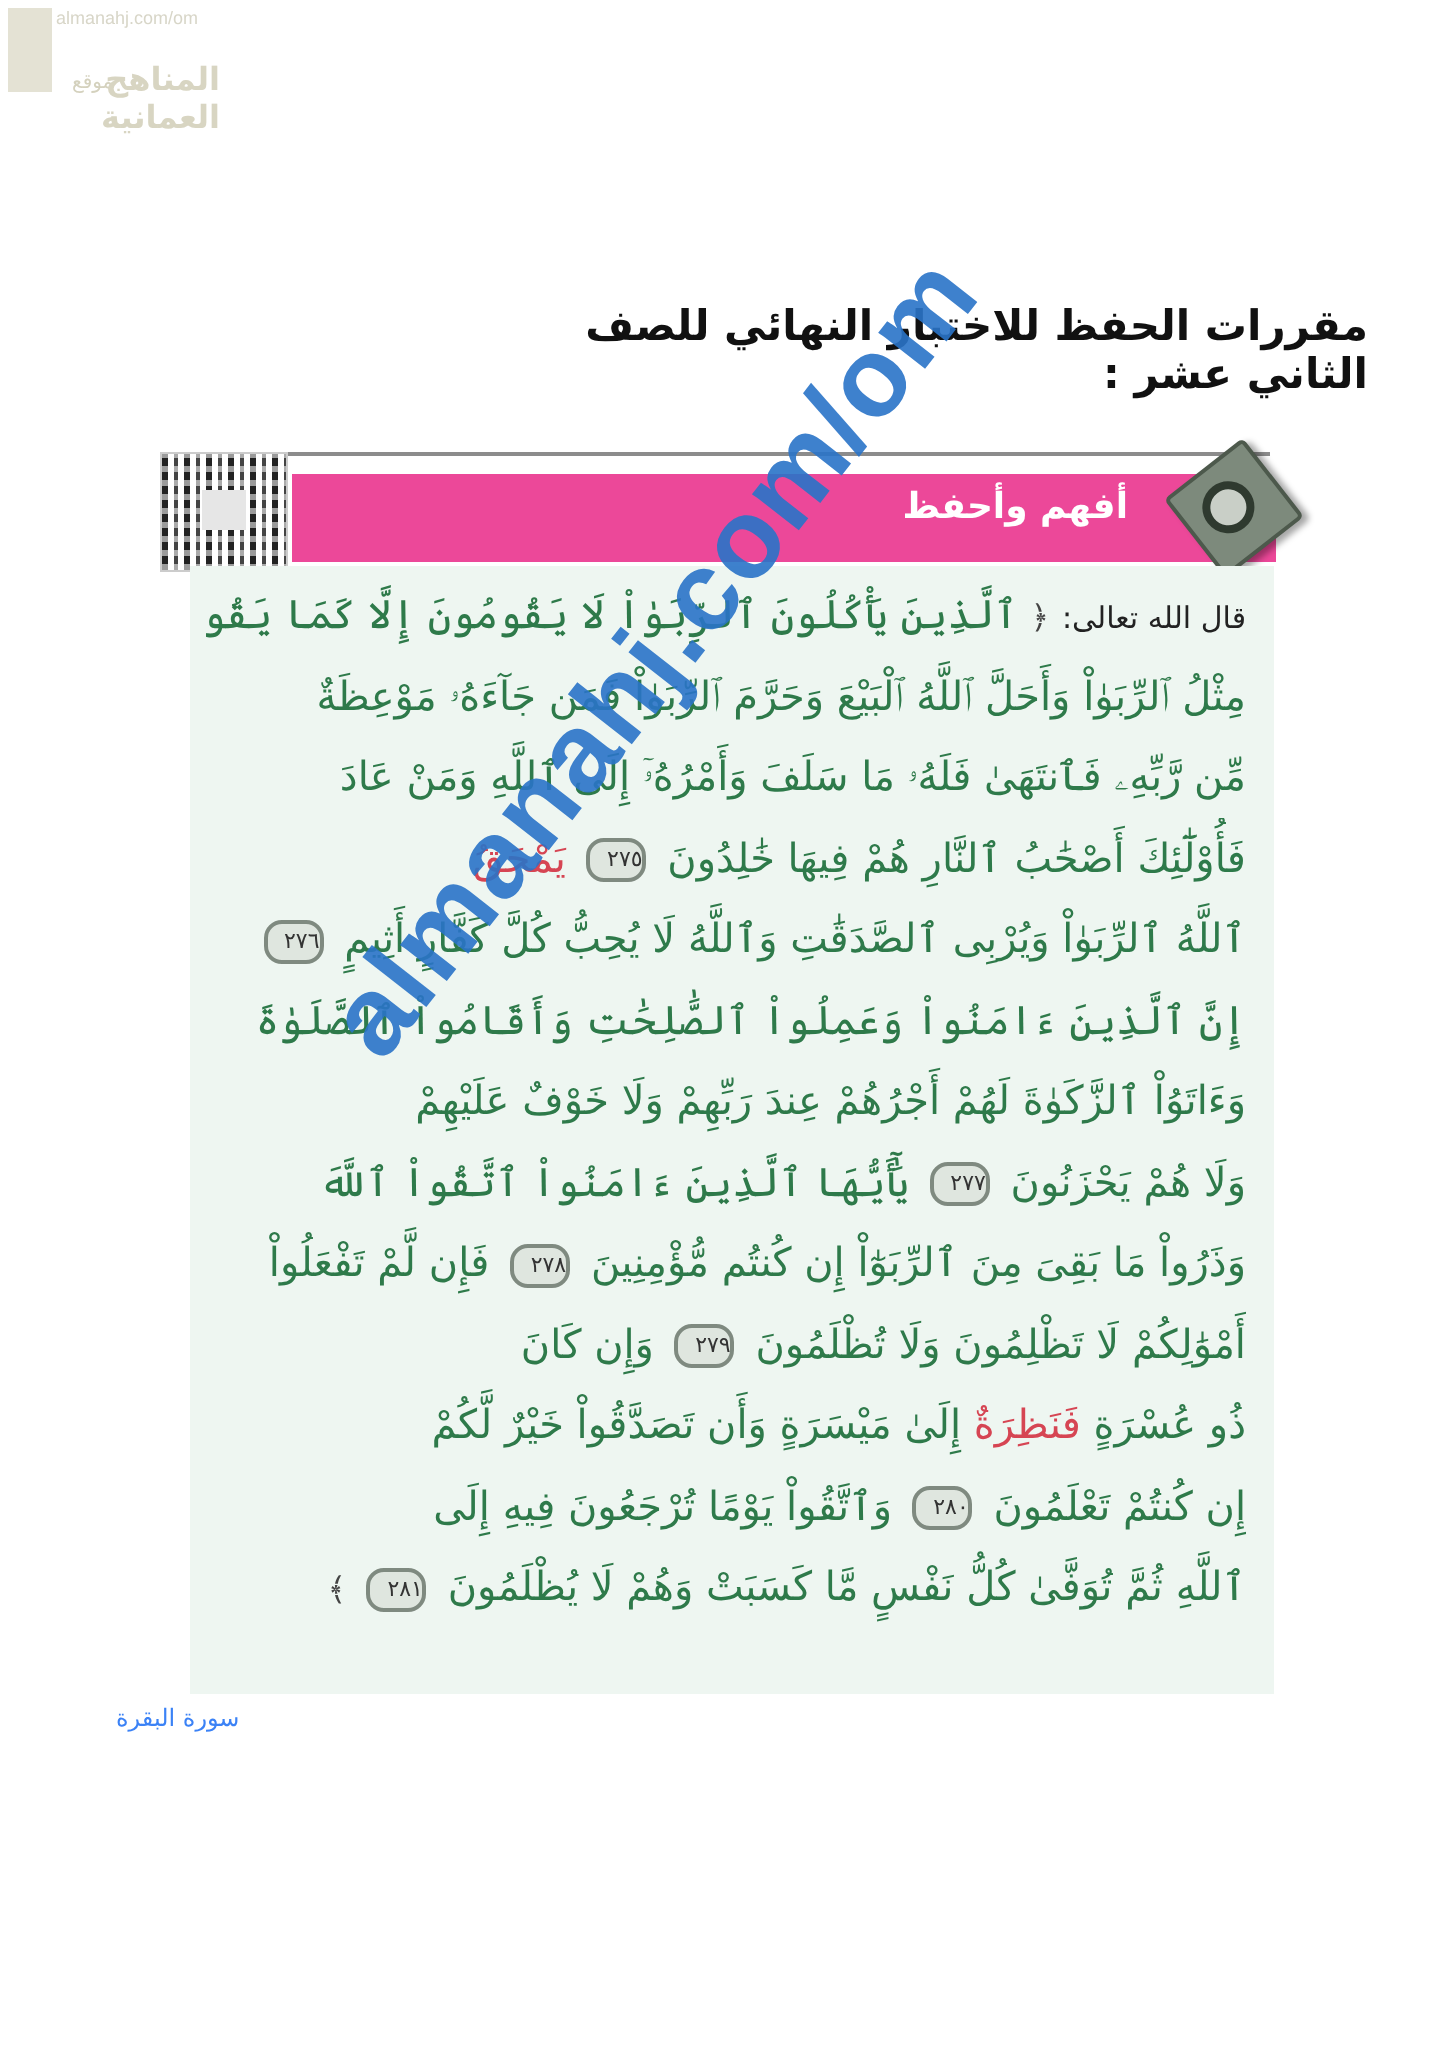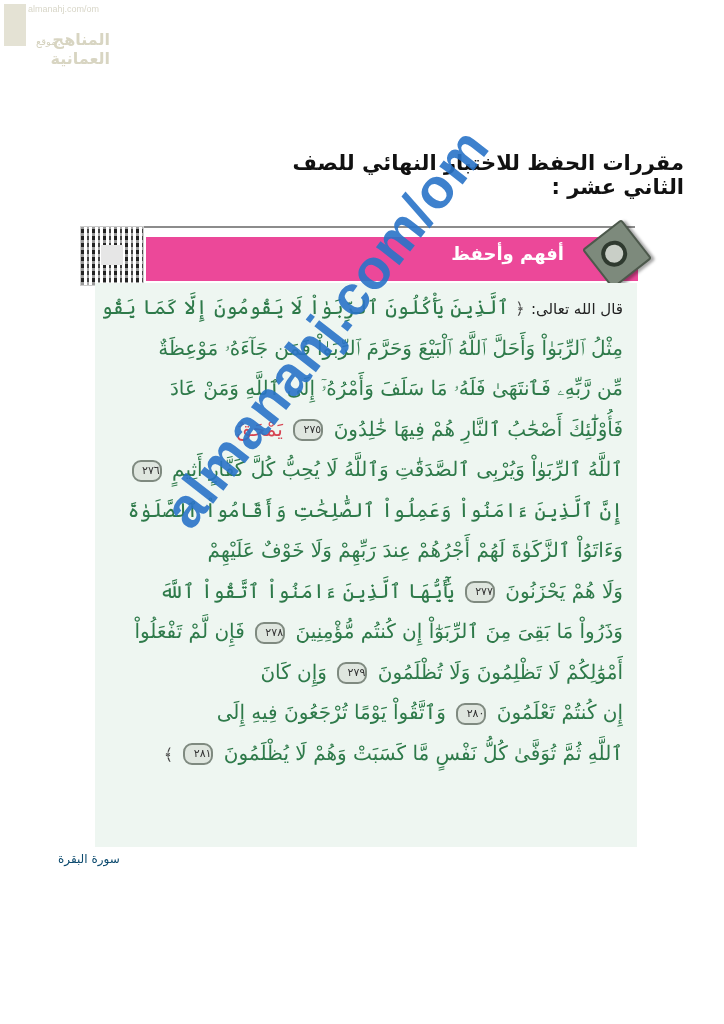--- a/index.html
+++ b/index.html
@@ -42,21 +42,21 @@
   .verses { position:absolute; right:14px; top:4px; width:520px; direction:rtl; text-align:justify; }
   .line { height:40.5px; line-height:40.5px; font-family:"DejaVu Serif", serif; font-size:20px; color:#2e7a4a;
           white-space:nowrap; overflow:hidden; text-align:right; }
   .intro { color:#222; font-family:"DejaVu Sans", sans-serif; font-size:15px; }
   .red { color:#d64553; }
   .num { display:inline-block; min-width:26px; height:18px; line-height:18px; font-size:11px; text-align:right;
          border:2px solid #7f8a80; border-radius:9px; color:#333; background:#dfe6df; font-family:"DejaVu Sans", sans-serif;
          vertical-align:middle; margin:0 4px; }
   .bracket { color:#444; font-size:16px; }
 
-  .source { position:absolute; left:58px; top:852px; font-size:12px; color:#0c4a6e; direction:rtl; }
+  .source { position:absolute; left:58px; top:852px; font-size:12px; color:#3b82f6; direction:rtl; }
 
   .watermark { position:absolute; left:150px; top:500px; font-size:56px; font-weight:bold; color:#2a74c8;
                transform:rotate(-52deg); transform-origin:left top; opacity:0.9; font-family:"Liberation Sans", sans-serif;
                white-space:nowrap; letter-spacing:1px; }
 </style>
 </head>
 <body>
 
 <div class="logo">
   <div class="block"></div>
@@ -118,20 +118,23 @@
       <span>وَذَرُواْ مَا بَقِىَ مِنَ ٱلرِّبَوٰٓاْ إِن كُنتُم مُّؤْمِنِينَ</span>
       <span class="num">٢٧٨</span>
       <span>فَإِن لَّمْ تَفْعَلُواْ</span>
     </div>
     <div class="line">
       <span>أَمْوَٰلِكُمْ لَا تَظْلِمُونَ وَلَا تُظْلَمُونَ</span>
       <span class="num">٢٧٩</span>
       <span>وَإِن كَانَ</span>
     </div>
     <div class="line">
+      <span>ذُو عُسْرَةٍ </span><span class="red">فَنَظِرَةٌ</span><span> إِلَىٰ مَيْسَرَةٍ وَأَن تَصَدَّقُواْ خَيْرٌ لَّكُمْ</span>
+    </div>
+    <div class="line">
       <span>إِن كُنتُمْ تَعْلَمُونَ</span>
       <span class="num">٢٨٠</span>
       <span>وَٱتَّقُواْ يَوْمًا تُرْجَعُونَ فِيهِ إِلَى</span>
     </div>
     <div class="line">
       <span>ٱللَّهِ ثُمَّ تُوَفَّىٰ كُلُّ نَفْسٍ مَّا كَسَبَتْ وَهُمْ لَا يُظْلَمُونَ</span>
       <span class="num">٢٨١</span>
       <span class="bracket">﴾</span>
     </div>
   </div>

